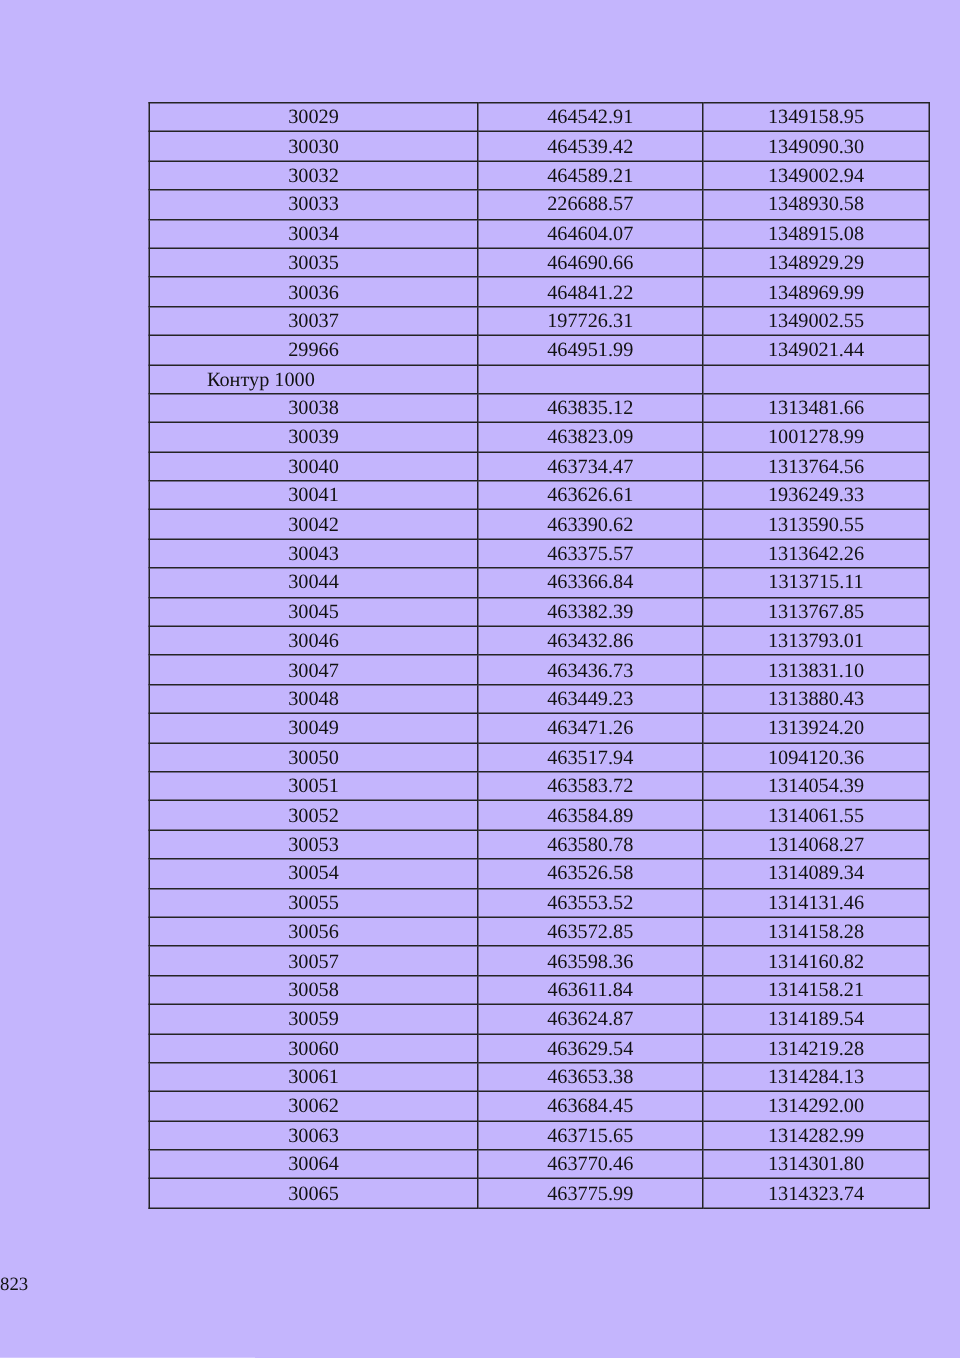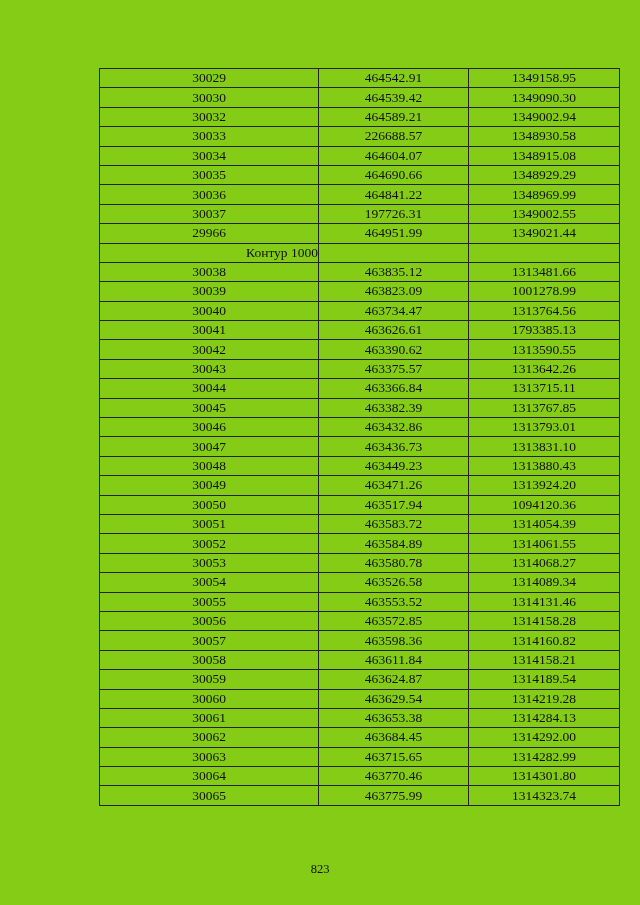--- a/index.html
+++ b/index.html
@@ -11,21 +11,21 @@
     height: 905px;
     background: #ffffff;
     position: relative;
     font-family: "Liberation Serif", serif;
     color: #111111;
     overflow: hidden;
   }
   .page {
     position: absolute;
     inset: 0;
-    background: #84cc16;
+    background: #c4b5fd;
   }
   table.coords {
     position: absolute;
     left: 99px;
     top: 68px;
     border-collapse: collapse;
     table-layout: fixed;
   }
   table.coords td {
     border: 1px solid #242424;
@@ -34,32 +34,30 @@
     line-height: 18px;
     text-align: center;
     padding: 0;
     white-space: nowrap;
     overflow: hidden;
   }
   td.col1 { width: 180px; }
   td.col2 { width: 149px; }
   td.col3 { width: 150px; }
   tr.section-row td.col1 {
-    text-align: right;
+    text-align: left;
     padding-left: 38px;
   }
   .page-number {
     position: absolute;
     left: 0;
     top: 849px;
     width: 640px;
-    text-align: center;
     font-size: 12.5px;
     color: #111111;
-    margin-top: 13px;
   }
 </style>
 </head>
 <body>
 
 <div class="page">
   <table class="coords">
     <tbody>
         <tr>
           <td class="col1">30029</td>
@@ -122,21 +120,21 @@
           <td class="col3">1001278.99</td>
         </tr>
         <tr>
           <td class="col1">30040</td>
           <td class="col2">463734.47</td>
           <td class="col3">1313764.56</td>
         </tr>
         <tr>
           <td class="col1">30041</td>
           <td class="col2">463626.61</td>
-          <td class="col3">1793385.13</td>
+          <td class="col3">1936249.33</td>
         </tr>
         <tr>
           <td class="col1">30042</td>
           <td class="col2">463390.62</td>
           <td class="col3">1313590.55</td>
         </tr>
         <tr>
           <td class="col1">30043</td>
           <td class="col2">463375.57</td>
           <td class="col3">1313642.26</td>

